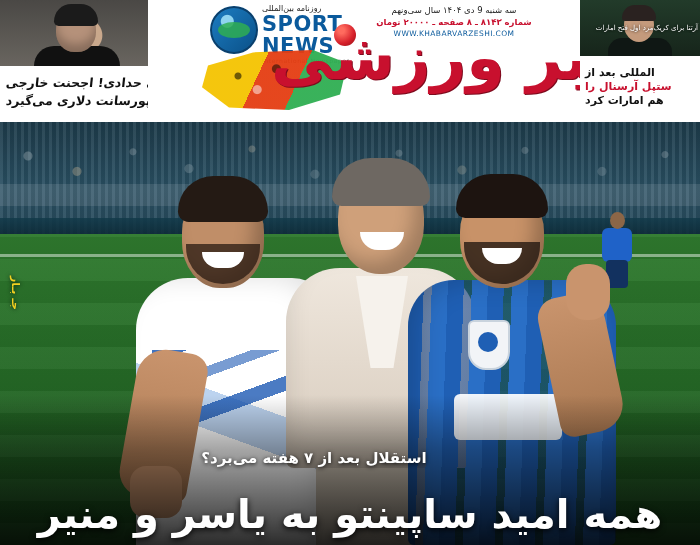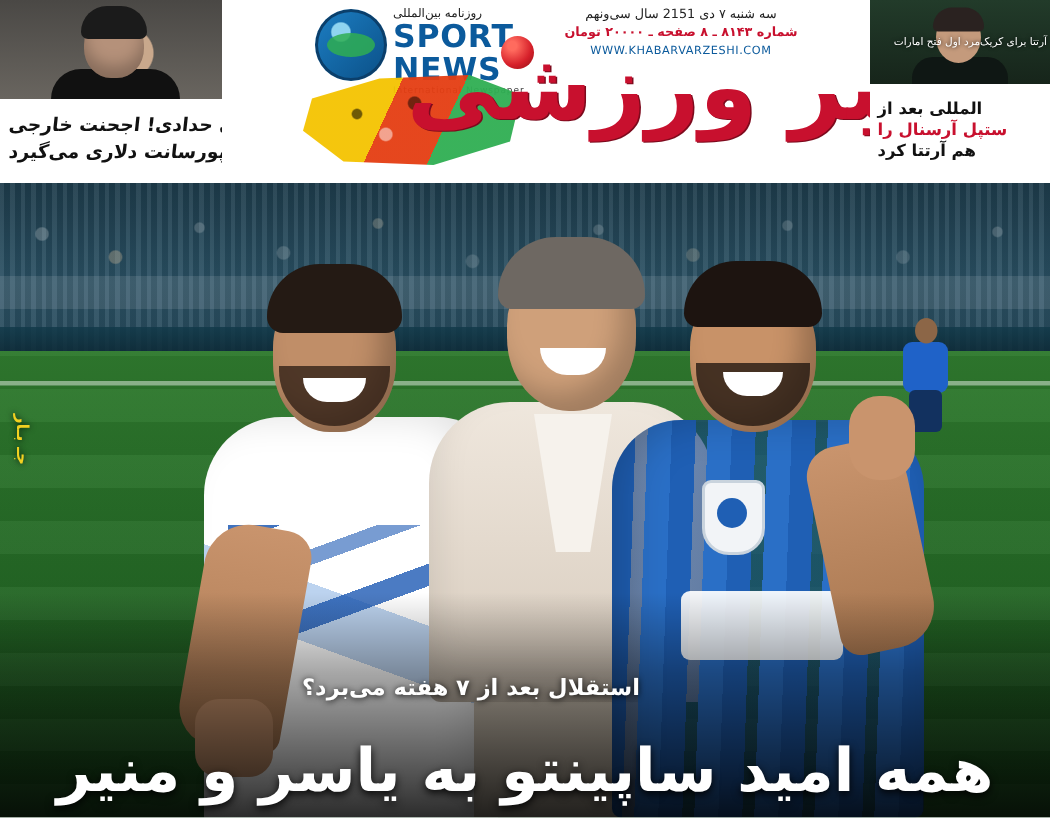--- a/index.html
+++ b/index.html
@@ -592,40 +592,40 @@
         <div class="fa">روزنامه بین‌المللی</div>
         <div class="en">SPORT NEWS</div>
         <div class="en2">International Newspaper</div>
       </div>
       <div class="logo-ball"></div>
       <div class="logo-ball-dots"></div>
       <div class="logo-redball"></div>
     </div>
 
     <div class="issue-strip">
-      <div>سه شنبه ۷ دی 2151 سال سی‌ونهم</div>
+      <div>سه شنبه 9 دی ۱۴۰۴ سال سی‌ونهم</div>
       <div class="red">شماره ۸۱۴۳ ـ ۸ صفحه ـ ۲۰۰۰۰ تومان</div>
       <div class="site">WWW.KHABARVARZESHI.COM</div>
     </div>
 
     <div class="nameplate">
       <div class="word">خبر ورزشی</div>
     </div>
 
     <div class="corner-right">
       <div class="photo">
         <div class="body"></div>
         <div class="head"></div>
         <div class="hair"></div>
       </div>
       <div class="kicker">آرتتا برای کریک‌مرد اول فتح امارات</div>
       <div class="caption">
         <div>المللی بعد از</div>
         <div class="red">ستپل آرسنال را</div>
-        <div>هم آرتتا کرد</div>
+        <div>هم امارات کرد</div>
       </div>
     </div>
   </div>
 
   <div class="main-photo">
 
     <div class="stand">
       <div class="crowd"></div>
       <div class="adboard"></div>
     </div>

